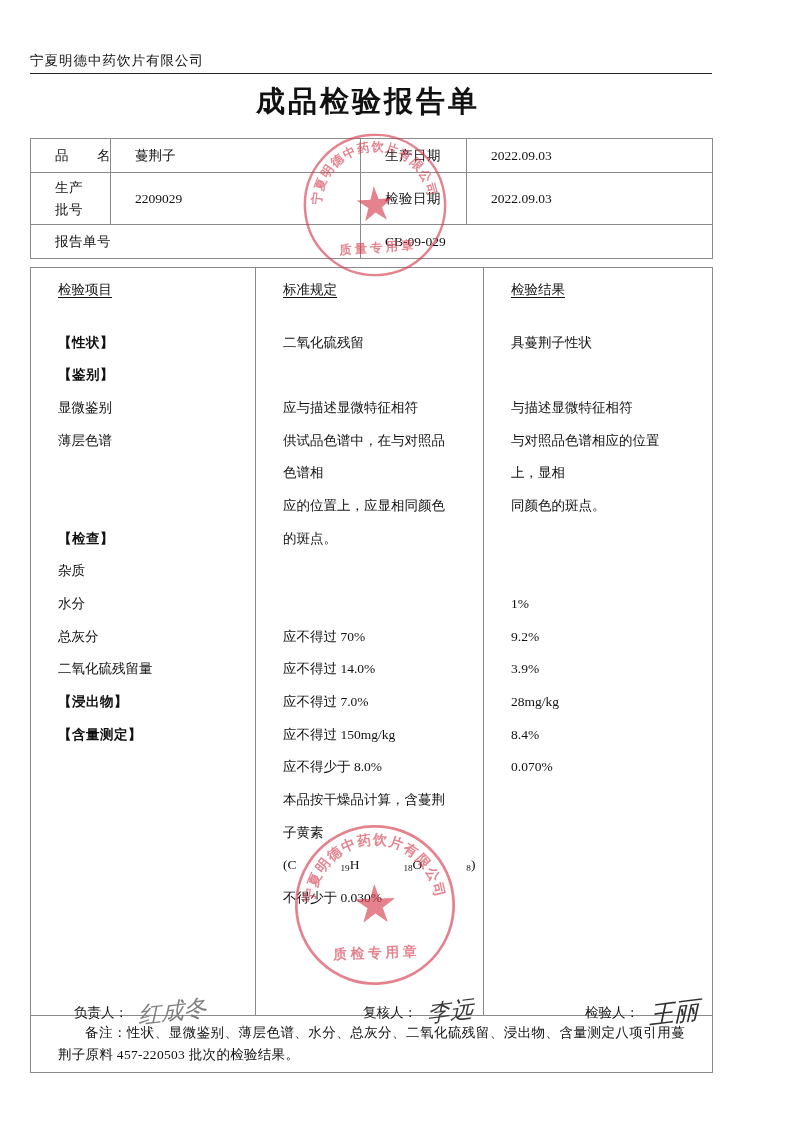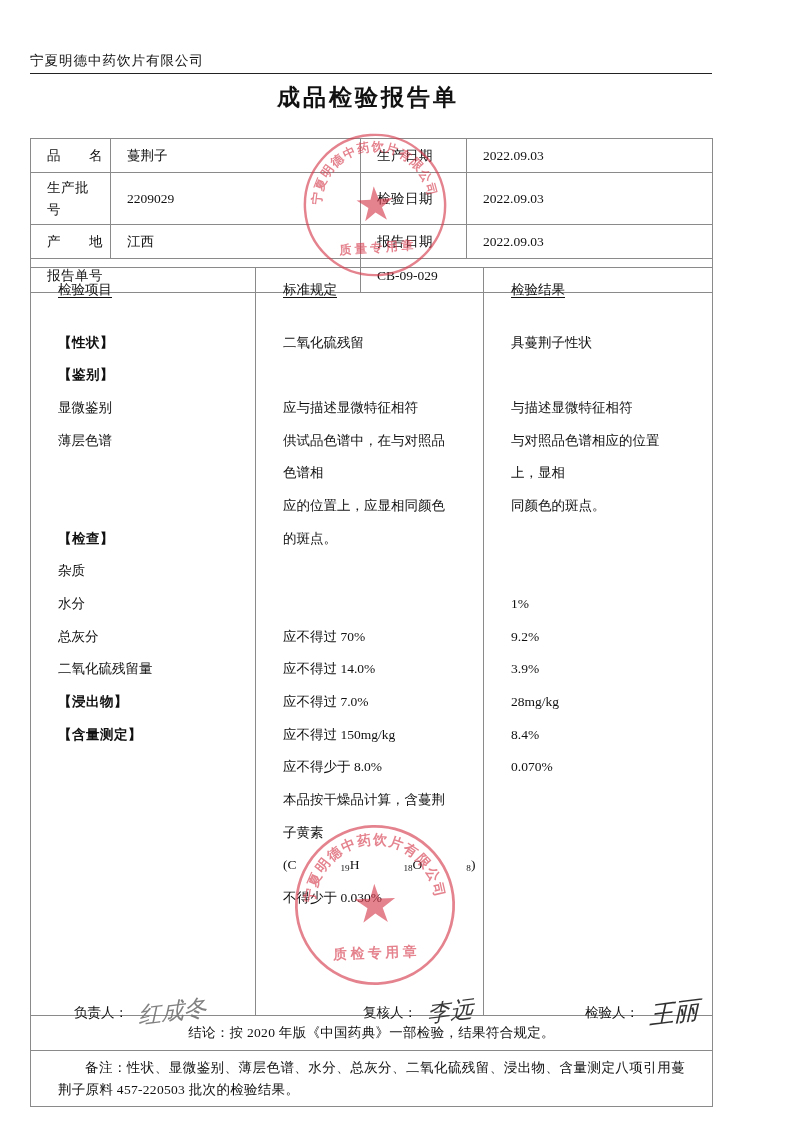--- a/index.html
+++ b/index.html
@@ -31,37 +31,37 @@
   }
   #company-name { letter-spacing: 1px; }
   #doc-code { letter-spacing: 0.5px; font-family: "Liberation Serif", serif; }
 
   #report-title {
     position: absolute;
     left: 0;
     top: 82px;
     width: 736px;
     text-align: center;
-    font-size: 23px;
+    font-size: 29px;
     font-weight: bold;
     letter-spacing: 3px;
   }
 
   
   .tbl {
     position: absolute;
     left: 30px;
     width: 682px;
     border-collapse: collapse;
     table-layout: fixed;
     font-size: 13.5px;
   }
   .tbl td {
     border: 1px solid #8a8a8a;
-    padding: 4px 16px;
+    padding: 4px 24px;
     vertical-align: top;
     line-height: 1.6;
   }
 
   
   #info-table { top: 138px; }
   #info-table td { height: 25px; vertical-align: middle; }
   .lbl-cell { letter-spacing: 0.5px; }
   .spread2 {
     display: inline-flex;
@@ -188,26 +188,20 @@
       <td class="lbl-cell">生产日期</td>
       <td>2022.09.03</td>
     </tr>
     <tr>
       <td class="lbl-cell">生产批号</td>
       <td>2209029</td>
       <td class="lbl-cell">检验日期</td>
       <td>2022.09.03</td>
     </tr>
     <tr>
-      <td class="lbl-cell"><span class="spread2">产　　地</span></td>
-      <td>江西</td>
-      <td class="lbl-cell">报告日期</td>
-      <td>2022.09.03</td>
-    </tr>
-    <tr>
       <td colspan="2" class="lbl-cell">报告单号</td>
       <td colspan="2">CB-09-029</td>
     </tr>
   </tbody>
 </table>
 
 <table class="tbl" id="main-table">
   <colgroup>
     <col class="col-item">
       <col class="col-std">
@@ -269,23 +263,20 @@
         <div>1%</div>
         <div>9.2%</div>
         <div>3.9%</div>
         <div>28mg/kg</div>
         <div>8.4%</div>
         <div>0.070%</div>
         <div style="height:118px">&nbsp;</div>
       </td>
     </tr>
 
-    <tr>
-      <td colspan="3" class="concl-cell">结论：按 2020 年版《中国药典》一部检验，结果符合规定。</td>
-    </tr>
     <tr>
       <td colspan="3" class="remark-cell">备注：性状、显微鉴别、薄层色谱、水分、总灰分、二氧化硫残留、浸出物、含量测定八项引用蔓荆子原料 457-220503 批次的检验结果。</td>
     </tr>
   </tbody>
 </table>
 
 <div id="sign-row">
   <div class="sign-group">
     <span class="sign-label">负责人：</span>
     <span class="sig-ink sig-1">红成冬</span>

